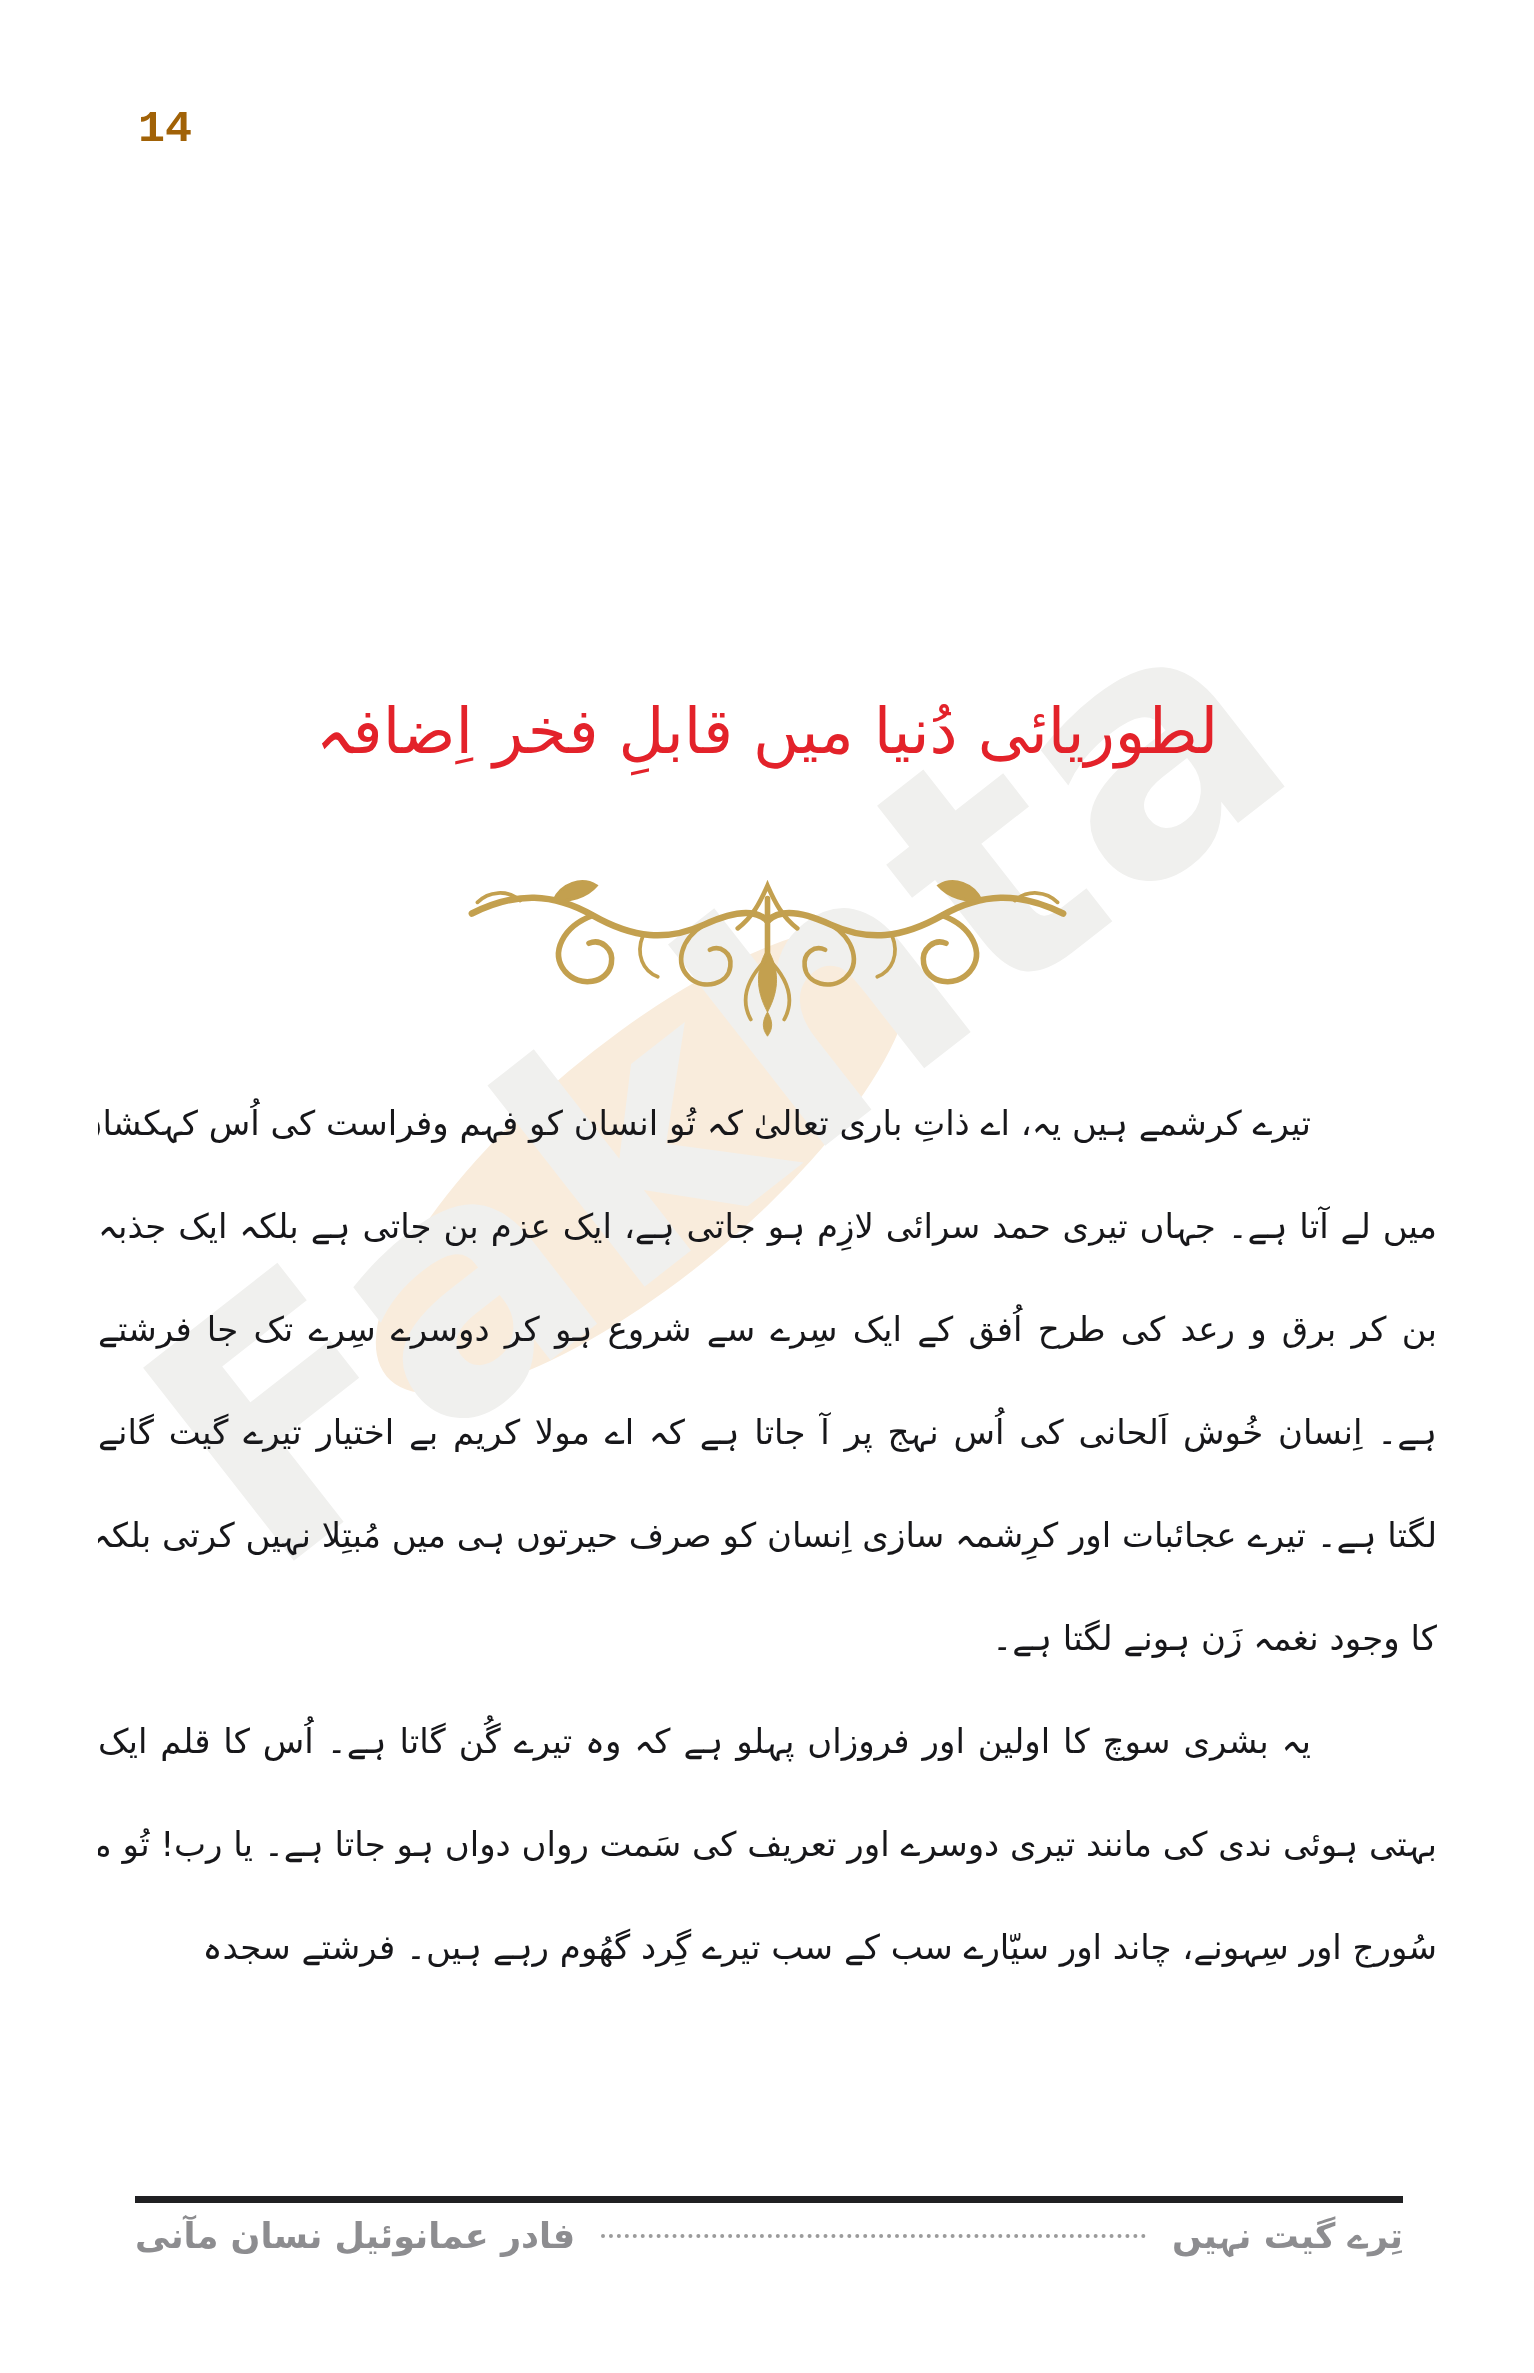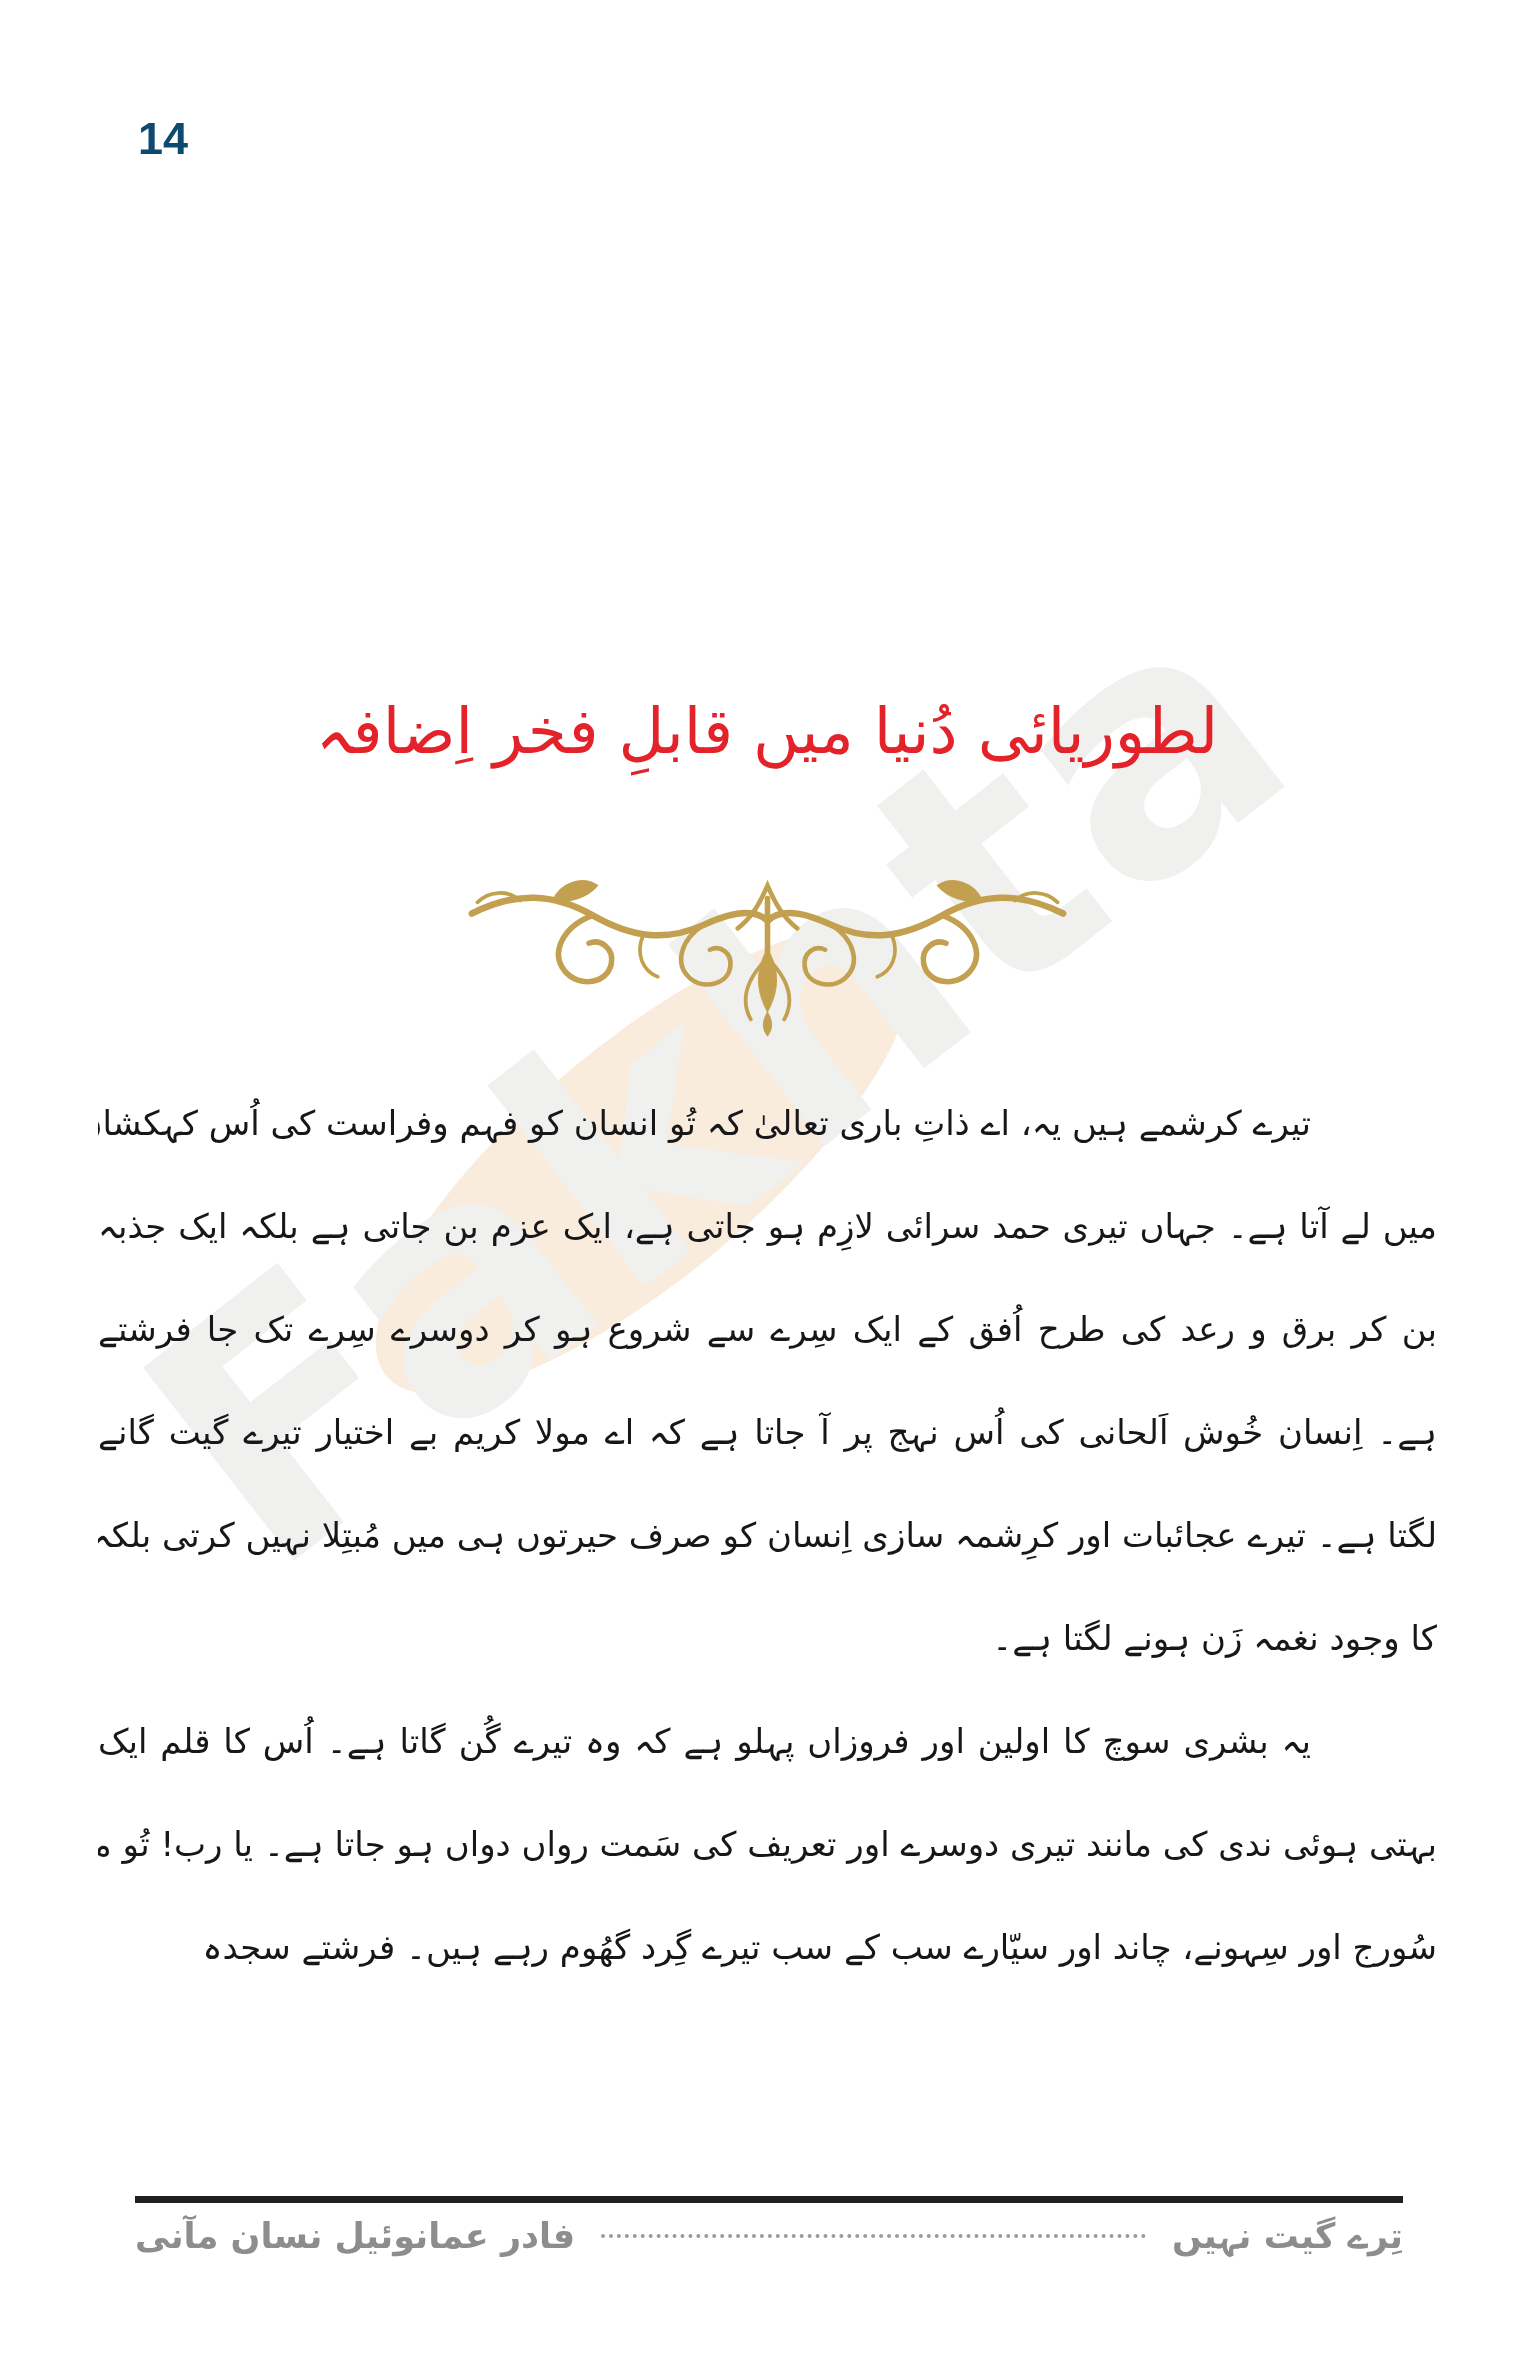--- a/index.html
+++ b/index.html
@@ -27,22 +27,22 @@
     font-size:336px;font-weight:bold;
     color:var(--watermark-gray,#f0f0ee);
     z-index:0;
     user-select:none;
     letter-spacing:5.6px;
   }
   
   .content{position:relative;z-index:1;}
   .page-number{
     position:absolute;left:138px;top:104px;
-    font-family:Liberation Sans, sans-serif;
-    font-weight:bold;font-size:45px;color:#0c4a6e;margin-top:9px;
+    font-family:Liberation Mono, monospace;
+    font-weight:bold;font-size:45px;color:#a16207;
   }
   .chapter-title{
     position:absolute;left:0;top:688px;width:100%;
     direction:rtl;text-align:center;
     font-size:63px;font-weight:normal;
     color:var(--title-red,#e3222a);
     line-height:1.4;
   }
   .flourish-wrap{
     position:absolute;left:0;top:867px;width:100%;

